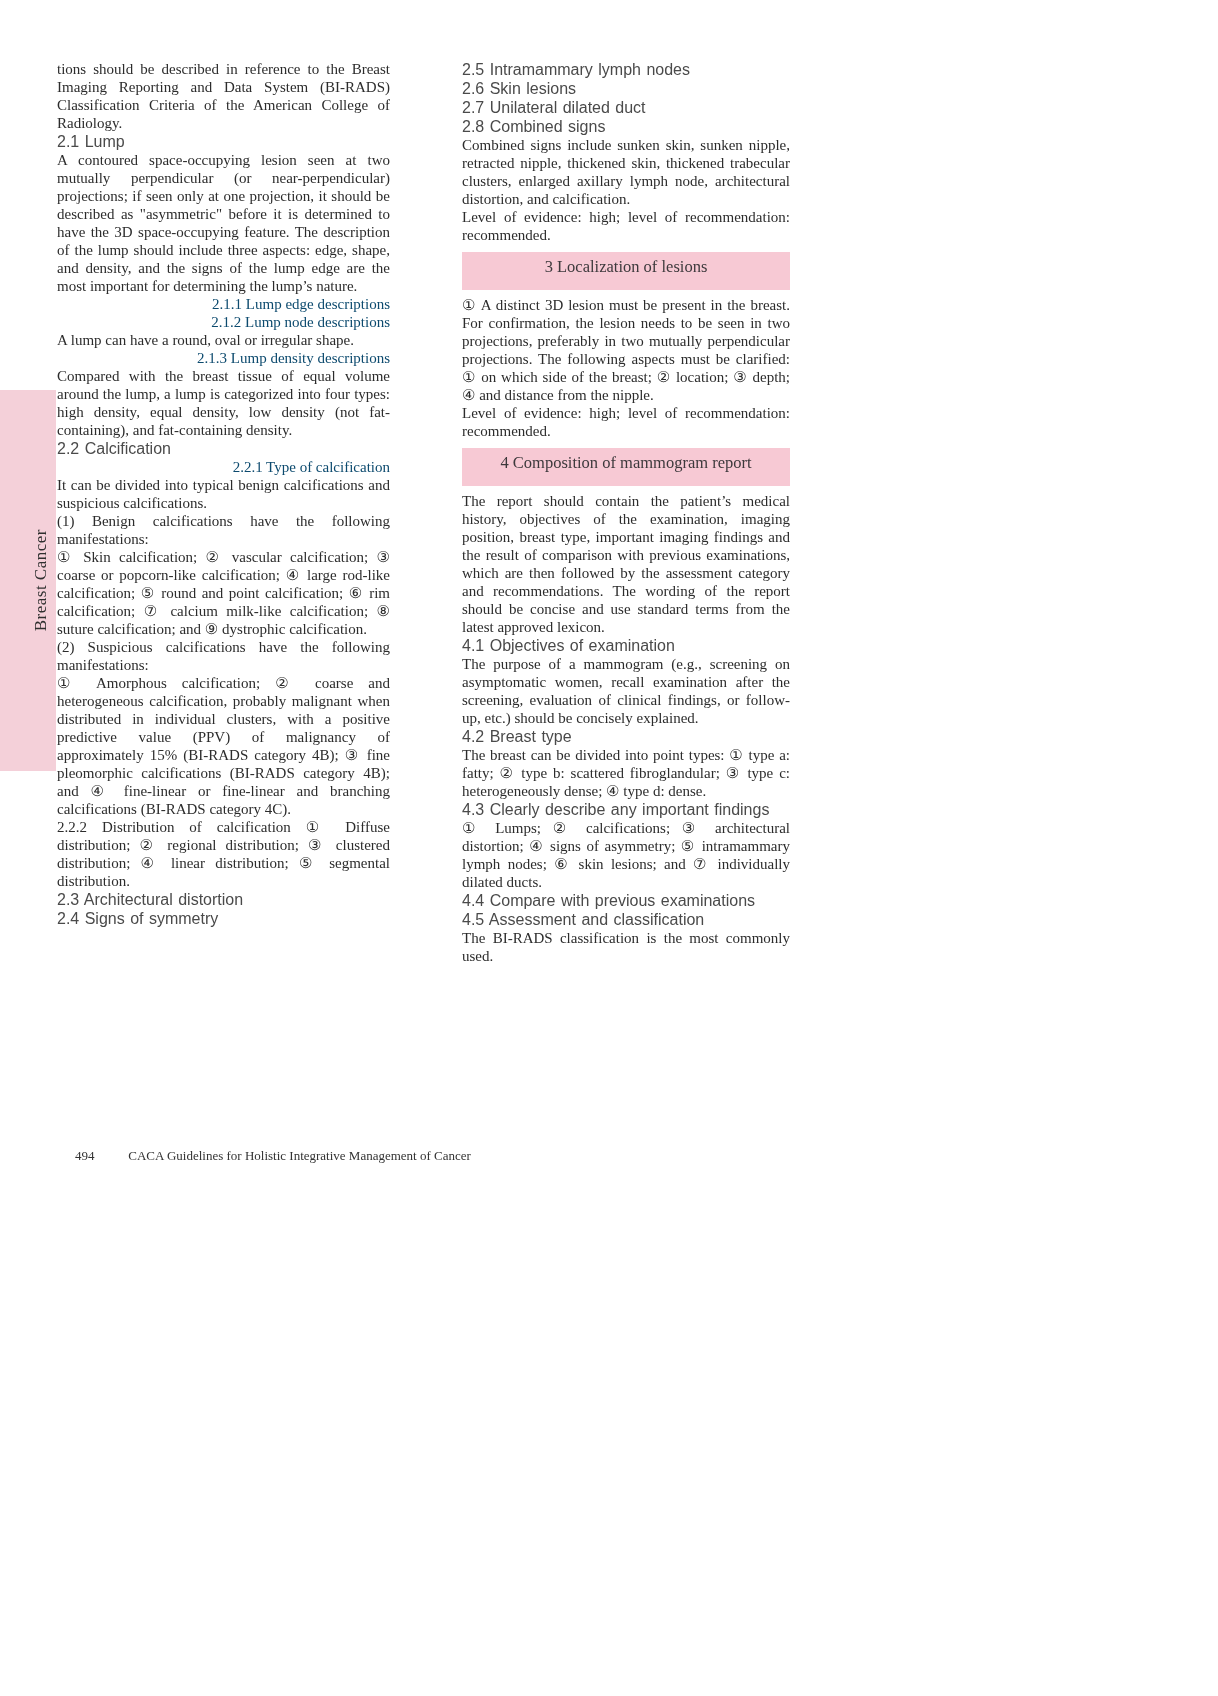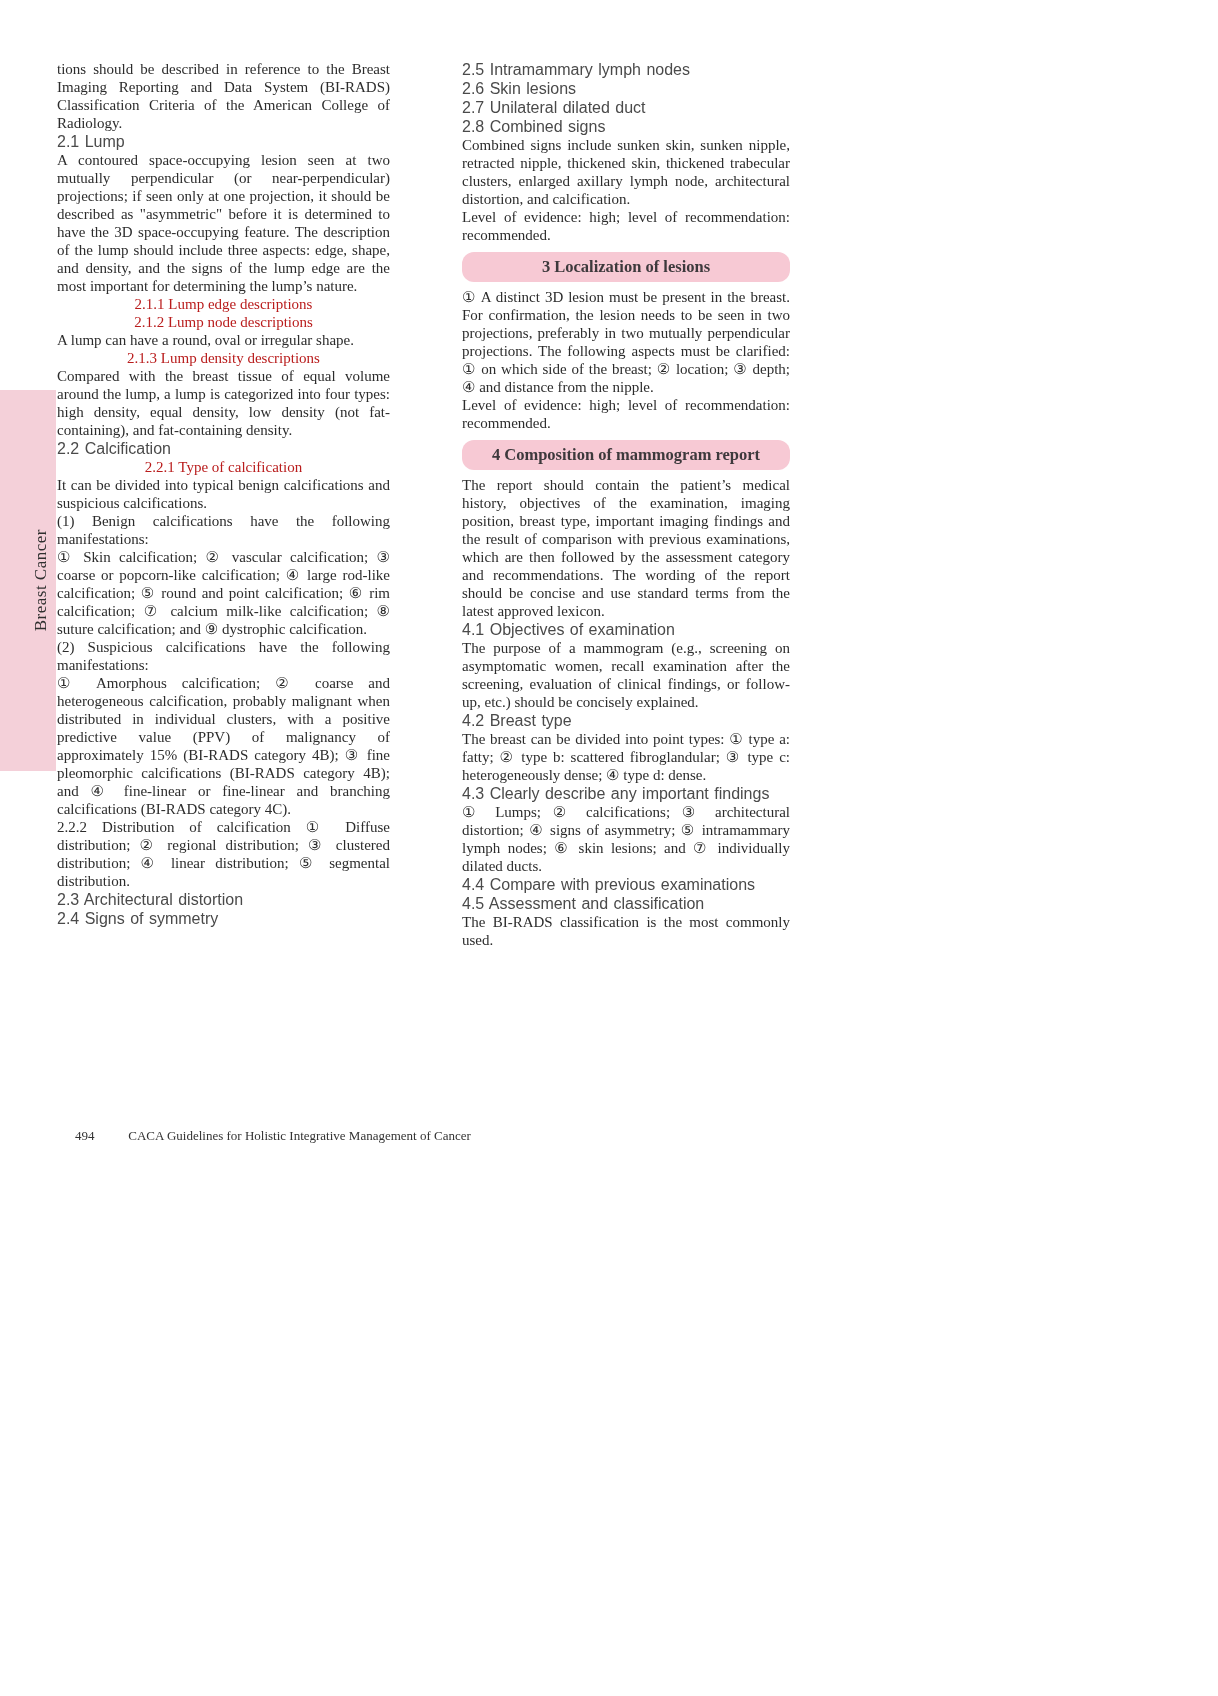--- a/index.html
+++ b/index.html
@@ -34,50 +34,49 @@
 
   .blk-body {
     font-family:"Liberation Serif", serif;
     font-size:15px; line-height:18px;
     text-align:justify;
     color:#2c2c2c;
   }
   .blk-sub {
     font-family:"Liberation Serif", serif;
     font-size:15px; line-height:18px;
-    text-align:center;
-    color:#b91c1c;
+    text-align:right;
+    color:#0c4a6e;
   }
   .blk-h {
     font-family:"Liberation Sans", sans-serif;
     font-size:16px; line-height:19px;
     text-align:justify;
     color:#4a4a4a;
     word-spacing:1px;
   }
   .blk-bar {
-    height:30px; line-height:30px;
+    height:38px; line-height:30px;
     margin:8px 0 6px 0;
     background:var(--bar-pink, #f7c9d4);
     color:#3d393c;
     text-align:center;
     font-family:"Liberation Serif", serif;
-    font-weight:bold;
+    font-weight:normal;
     font-size:16.5px;
-    border-radius:12px;
   }
 
   
   .footer {
     position:absolute; left:75px; top:1128px;
     font-family:"Liberation Serif", serif;
     font-size:13px; color:#333333;
     white-space:nowrap;
   }
-  .footer .pagenum { display:inline-block; width:50px; }
+  .footer .pagenum { display:inline-block; width:50px;margin-top:20px; }
 </style>
 </head>
 <body>
 
 <div class="page">
 
   <div class="side-tab">
     <span class="tab-text">Breast Cancer</span>
   </div>
 

